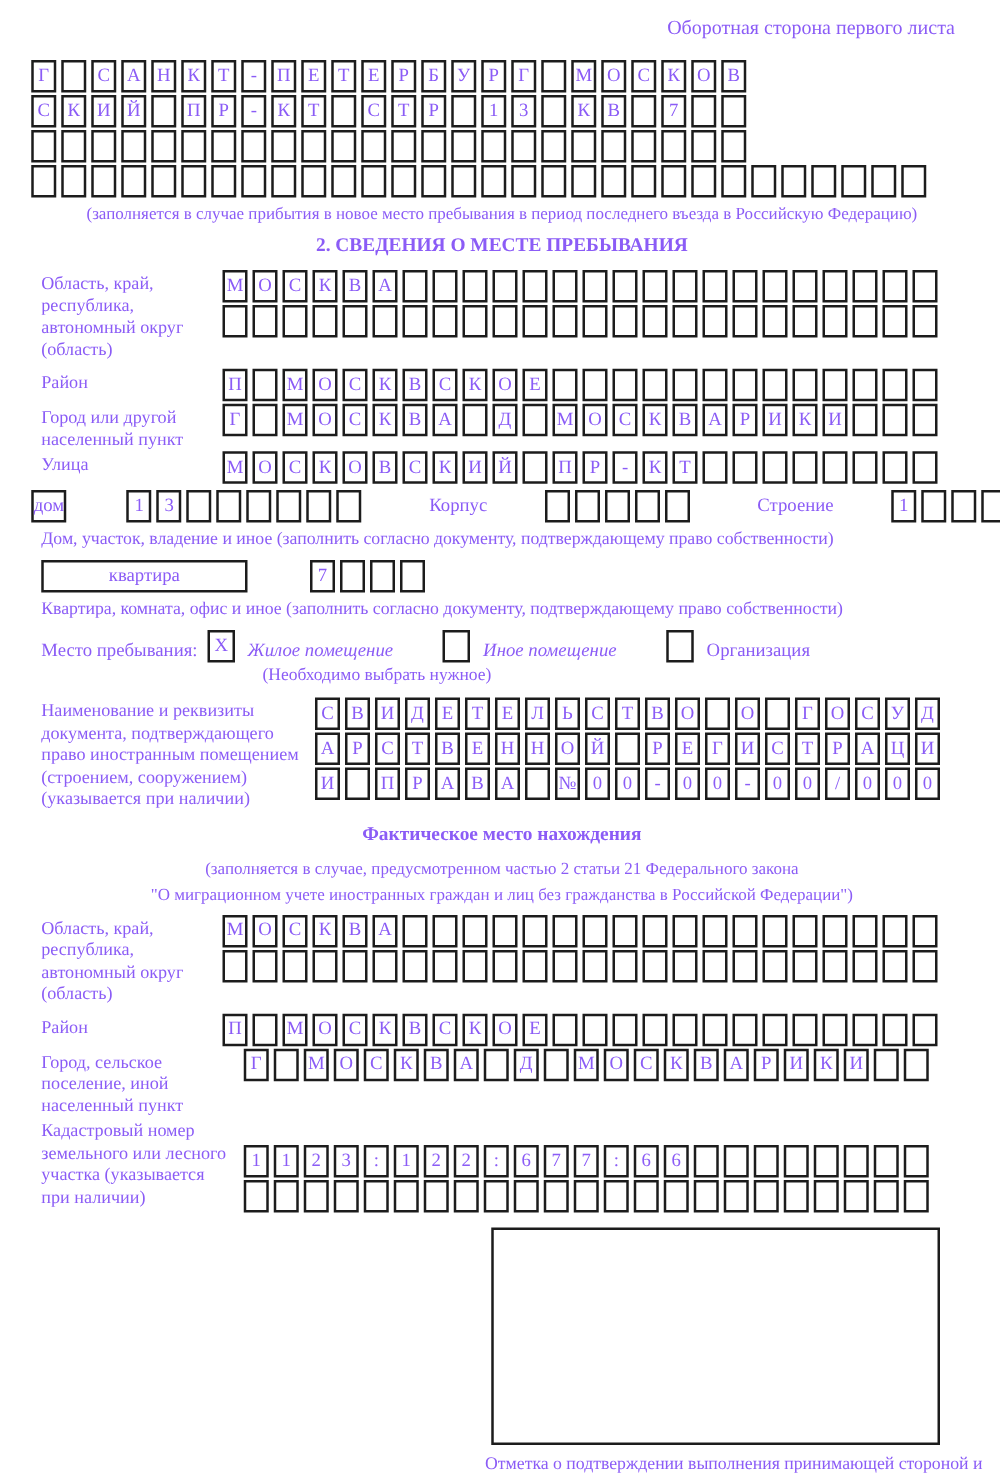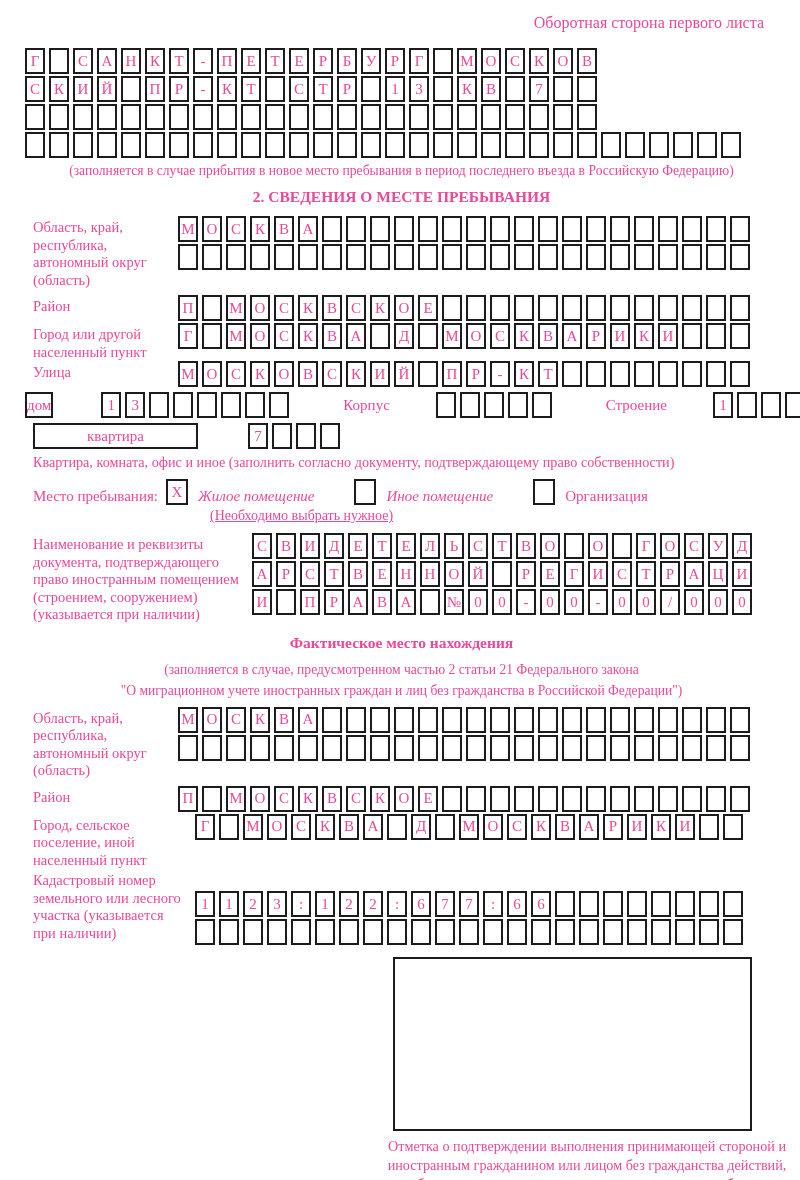--- a/index.html
+++ b/index.html
@@ -1,18 +1,18 @@
 <!DOCTYPE html>
 <html><head>
 <meta charset="utf-8">
 <style>
   html,body { margin:0; padding:0; background:#ffffff; }
   .page {
     position:relative; width:800px; height:1180px; overflow:hidden;
-    background:#ffffff; color:#ec4899;
+    background:#ffffff; color:#8b5cf6;
     font-family:"Liberation Serif", "DejaVu Serif", serif;
   }
   .content { padding:0 22px 0 25px; }
   .doc-title { text-align:right; font-size:16px; padding:14px 36px 16px 0; }
 
   .frow { display:flex; align-items:flex-start; }
   .flabel { box-sizing:border-box; font-size:14.5px; line-height:17.5px; padding:3px 6px 0 8px; }
   .w152 { flex:0 0 153px; width:153px; }
   .w170 { flex:0 0 170px; width:170px; }
   .w227 { flex:0 0 227px; width:227px; }
@@ -40,21 +40,21 @@
   .caption { font-size:14.2px; margin:3px 0 8px 8px; }
 
   .opt-row { display:flex; align-items:flex-end; margin-top:7px; font-size:15px; }
   .opt-row .lead { margin-left:8px; }
   .cb {
     box-sizing:border-box; flex:0 0 22px; width:22px; height:26px;
     border:2px solid #1c1c1c; display:flex; align-items:center; justify-content:center;
     font-size:15px; margin:0 10px 0 8px;
   }
   .opt-gap { margin-right:32px;font-style:italic; }
-  .subnote { font-size:14px; margin:3px 0 9px 185px;text-decoration:underline; }
+  .subnote { font-size:14px; margin:3px 0 9px 185px; }
 
   .mt6 { margin-top:6px; } .mt8 { margin-top:8px; } .mt10 { margin-top:10px; }
   .cells-offset { margin-top:22px; }
 
   .stamp {
     box-sizing:border-box; width:359px; height:174px;
     border:2px solid #1c1c1c; margin:10px 0 0 368px;
   }
   .stamp-caption {
     width:420px; margin:6px 0 0 352px; text-align:center;
@@ -356,20 +356,21 @@
           <div class="cell"></div>
         </div>
       <div class="small-label">Строение</div>
       <div class="cellrow">
           <div class="cell">1</div>
           <div class="cell"></div>
           <div class="cell"></div>
           <div class="cell"></div>
         </div>
     </div>
+    <div class="caption">Дом, участок, владение и иное (заполнить согласно документу, подтверждающему право собственности)</div>
 
     <div class="inline">
       <div class="textbox flat">квартира</div>
       <div class="cellrow">
           <div class="cell">7</div>
           <div class="cell"></div>
           <div class="cell"></div>
           <div class="cell"></div>
         </div>
     </div>

